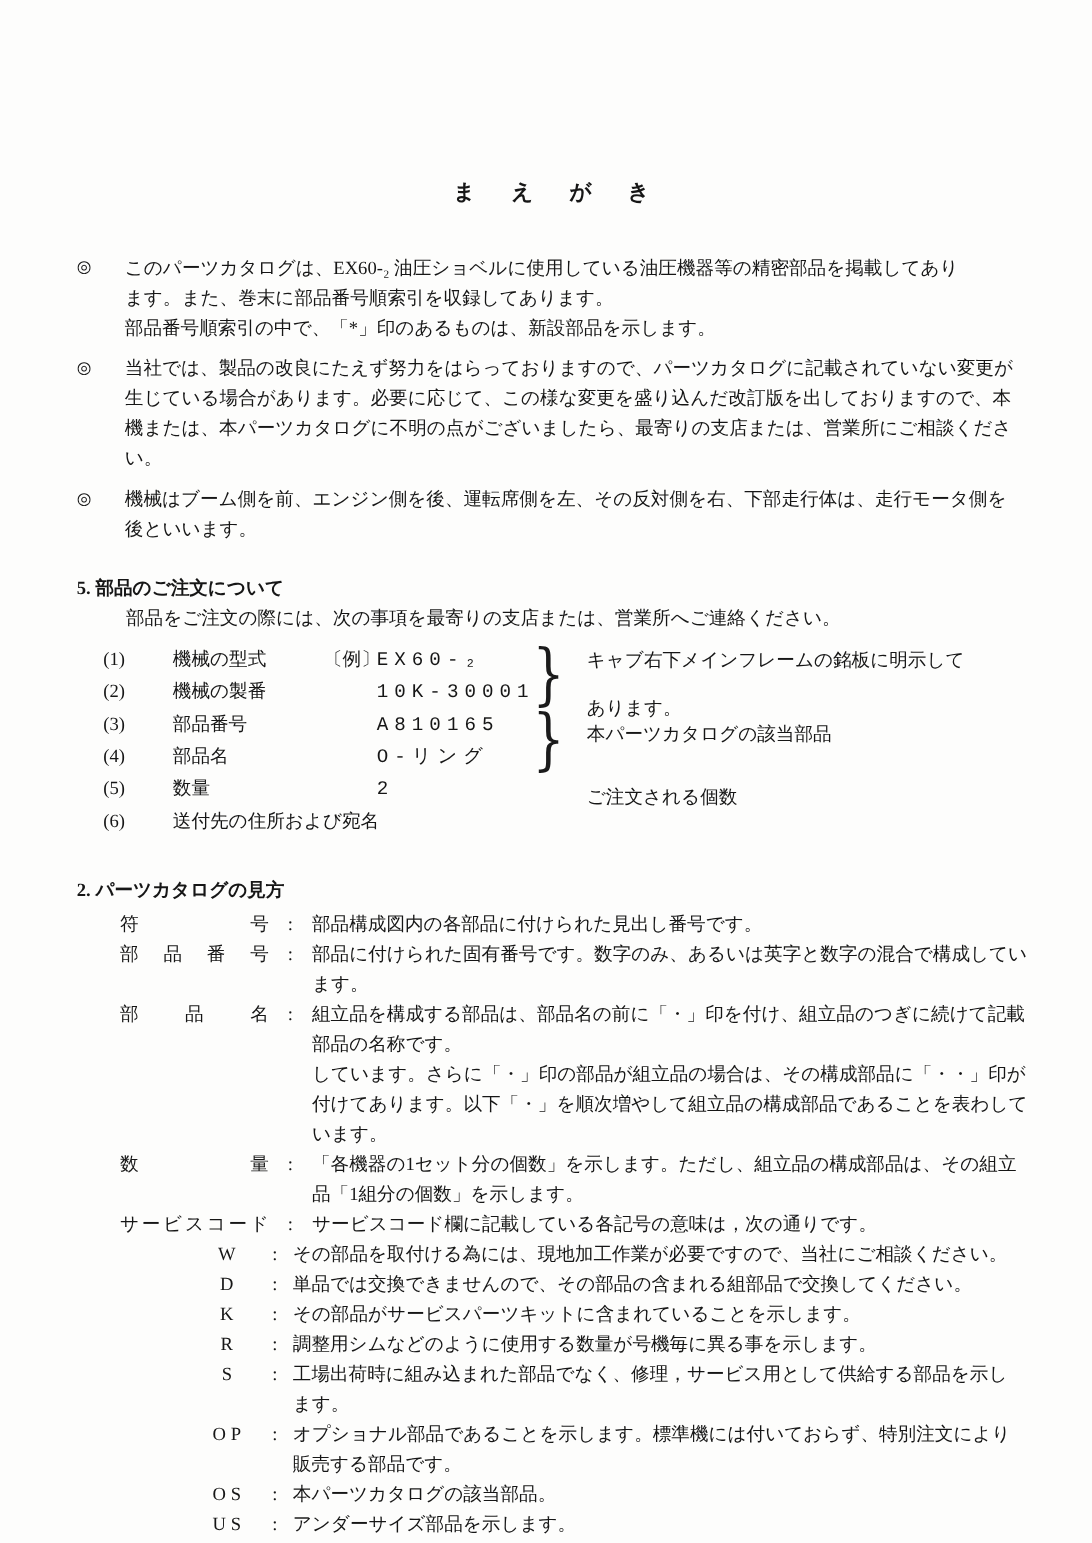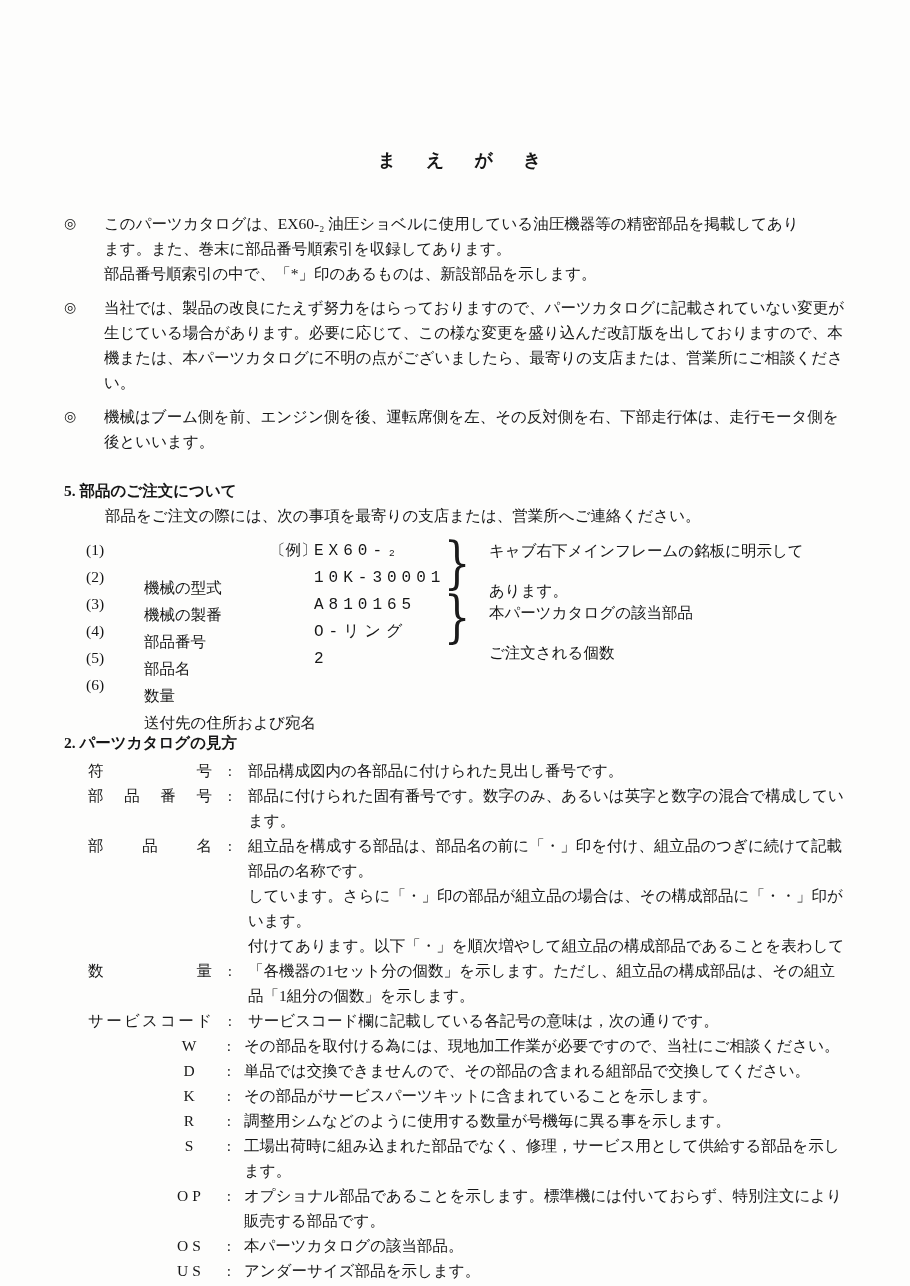--- a/index.html
+++ b/index.html
@@ -35,41 +35,41 @@
 
   
   .sec-heading { font-weight:bold; white-space:nowrap; }
   .s1-heading { margin-top:24px; }
   .s1-intro { margin-left:41px; white-space:nowrap; }
 
   
   .order-items { position:relative; margin-top:8px; height:166px; }
   .order-row { display:flex; height:27px; line-height:27px; white-space:nowrap; }
   .order-row .no { flex:0 0 58px; margin-left:22px; }
-  .order-row .label { flex:0 0 126px;margin-top:38px; }
+  .order-row .label { flex:0 0 126px; }
   .order-row .prefix { display:inline-block; width:44px; }
   .order-row .value { letter-spacing:5px; font-family:"Liberation Mono","DejaVu Sans Mono",monospace; font-size:16px; }
   .brace {
     position:absolute; left:376px; width:30px; height:54px;
     font-family:"DejaVu Serif",serif; font-size:56px; line-height:54px;
     font-weight:normal; transform:scaleX(0.75); color:#1b1b1b;
   }
   .brace-1 { top:0; }
   .brace-2 { top:54px; }
   .side-note { position:absolute; left:425px; white-space:nowrap; line-height:25px; }
   .note-1a { top:2px; }
   .note-1b { top:42px; }
   .note-2  { top:64px; }
-  .note-3  { top:104px; }
+  .note-3  { top:116px; }
 
   
   .s2-heading { margin-top:28px; margin-bottom:3px; }
   .def-row { display:flex; white-space:nowrap; }
   .def-row .term {
-    flex:0 0 124px; margin-left:24px;
+    flex:0 0 124px; margin-left:36px;
     text-align:justify; text-align-last:justify;
   }
   .def-row .colon { flex:0 0 36px; text-align:center; }
   .def-row .desc { flex:1; }
   .code-row { display:flex; white-space:nowrap; }
   .code-row .code { flex:0 0 46px; margin-left:104px; text-align:center; letter-spacing:4px; }
   .code-row .colon { flex:0 0 30px; text-align:center; }
   .code-row .desc { flex:1; }
   .us-note { padding-left:10px; }
 </style>
@@ -169,22 +169,22 @@
         <div>ます。</div>
       </div>
     </div>
     <div class="def-row">
       <span class="term">部品名</span>
       <span class="colon">:</span>
       <div class="desc">
         <div>組立品を構成する部品は、部品名の前に「・」印を付け、組立品のつぎに続けて記載</div>
         <div>部品の名称です。</div>
         <div>しています。さらに「・」印の部品が組立品の場合は、その構成部品に「・・」印が</div>
+        <div>付けてあります。以下「・」を順次増やして組立品の構成部品であることを表わして</div>
         <div>います。</div>
-        <div>付けてあります。以下「・」を順次増やして組立品の構成部品であることを表わして</div>
       </div>
     </div>
     <div class="def-row">
       <span class="term">数量</span>
       <span class="colon">:</span>
       <div class="desc">
         <div>「各機器の1セット分の個数」を示します。ただし、組立品の構成部品は、その組立</div>
         <div>品「1組分の個数」を示します。</div>
       </div>
     </div>

